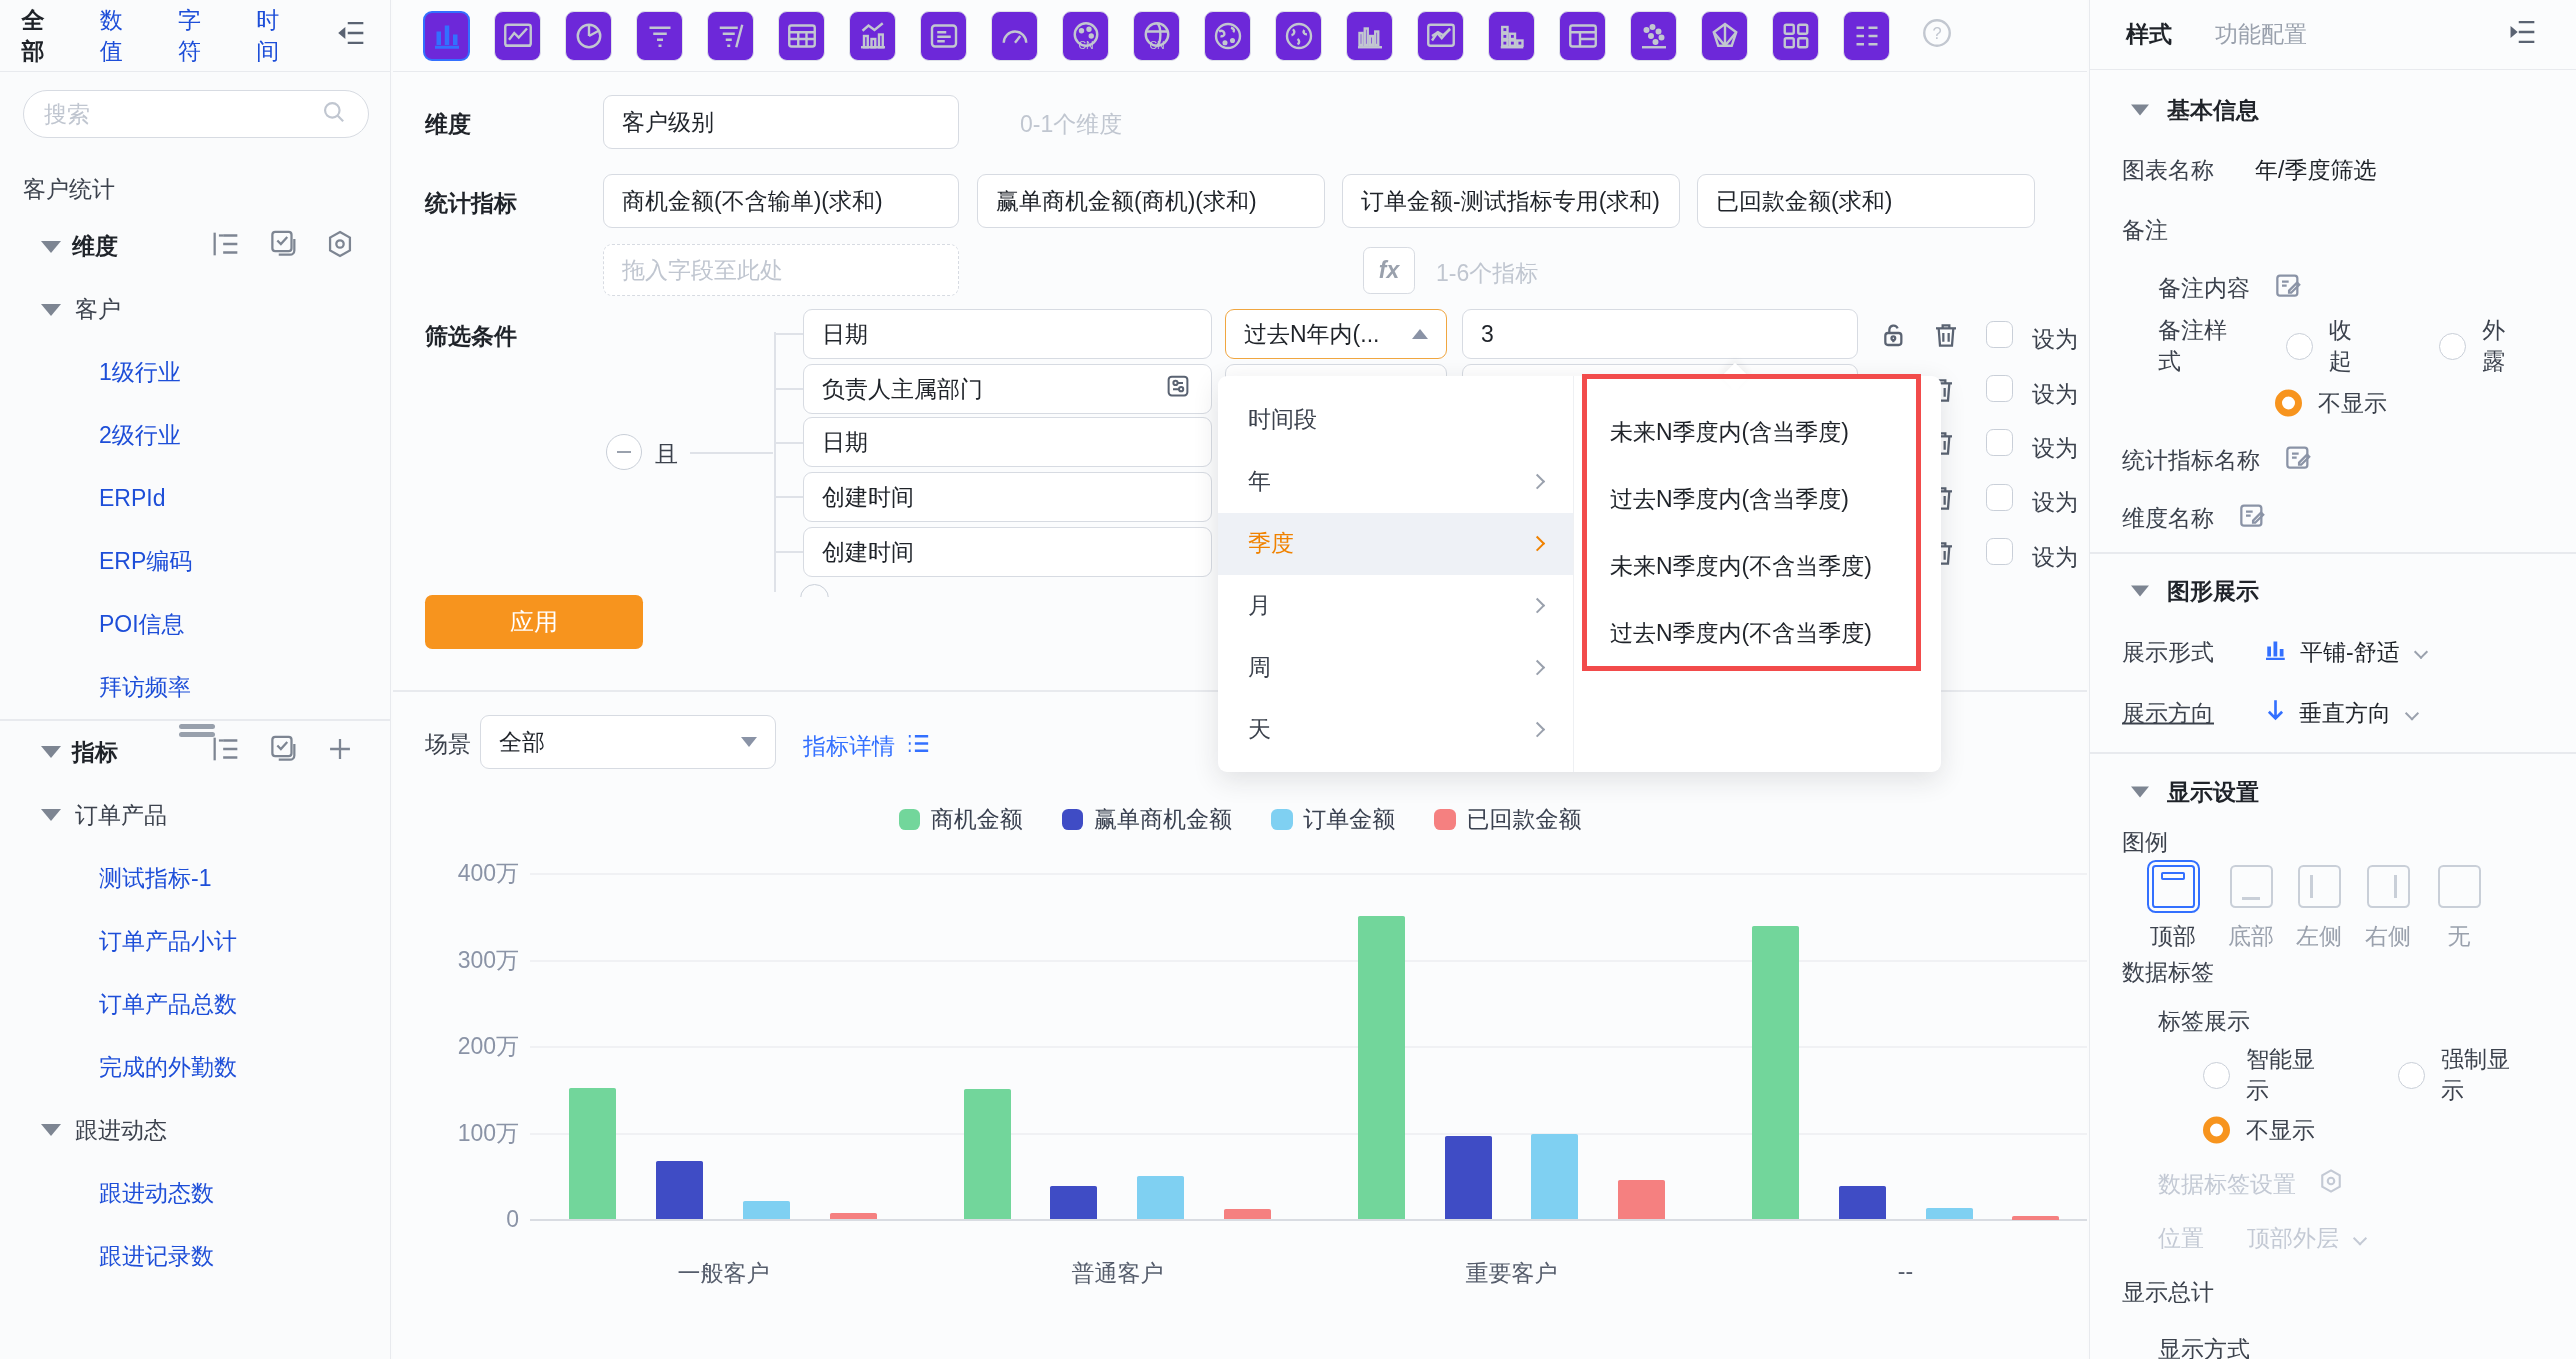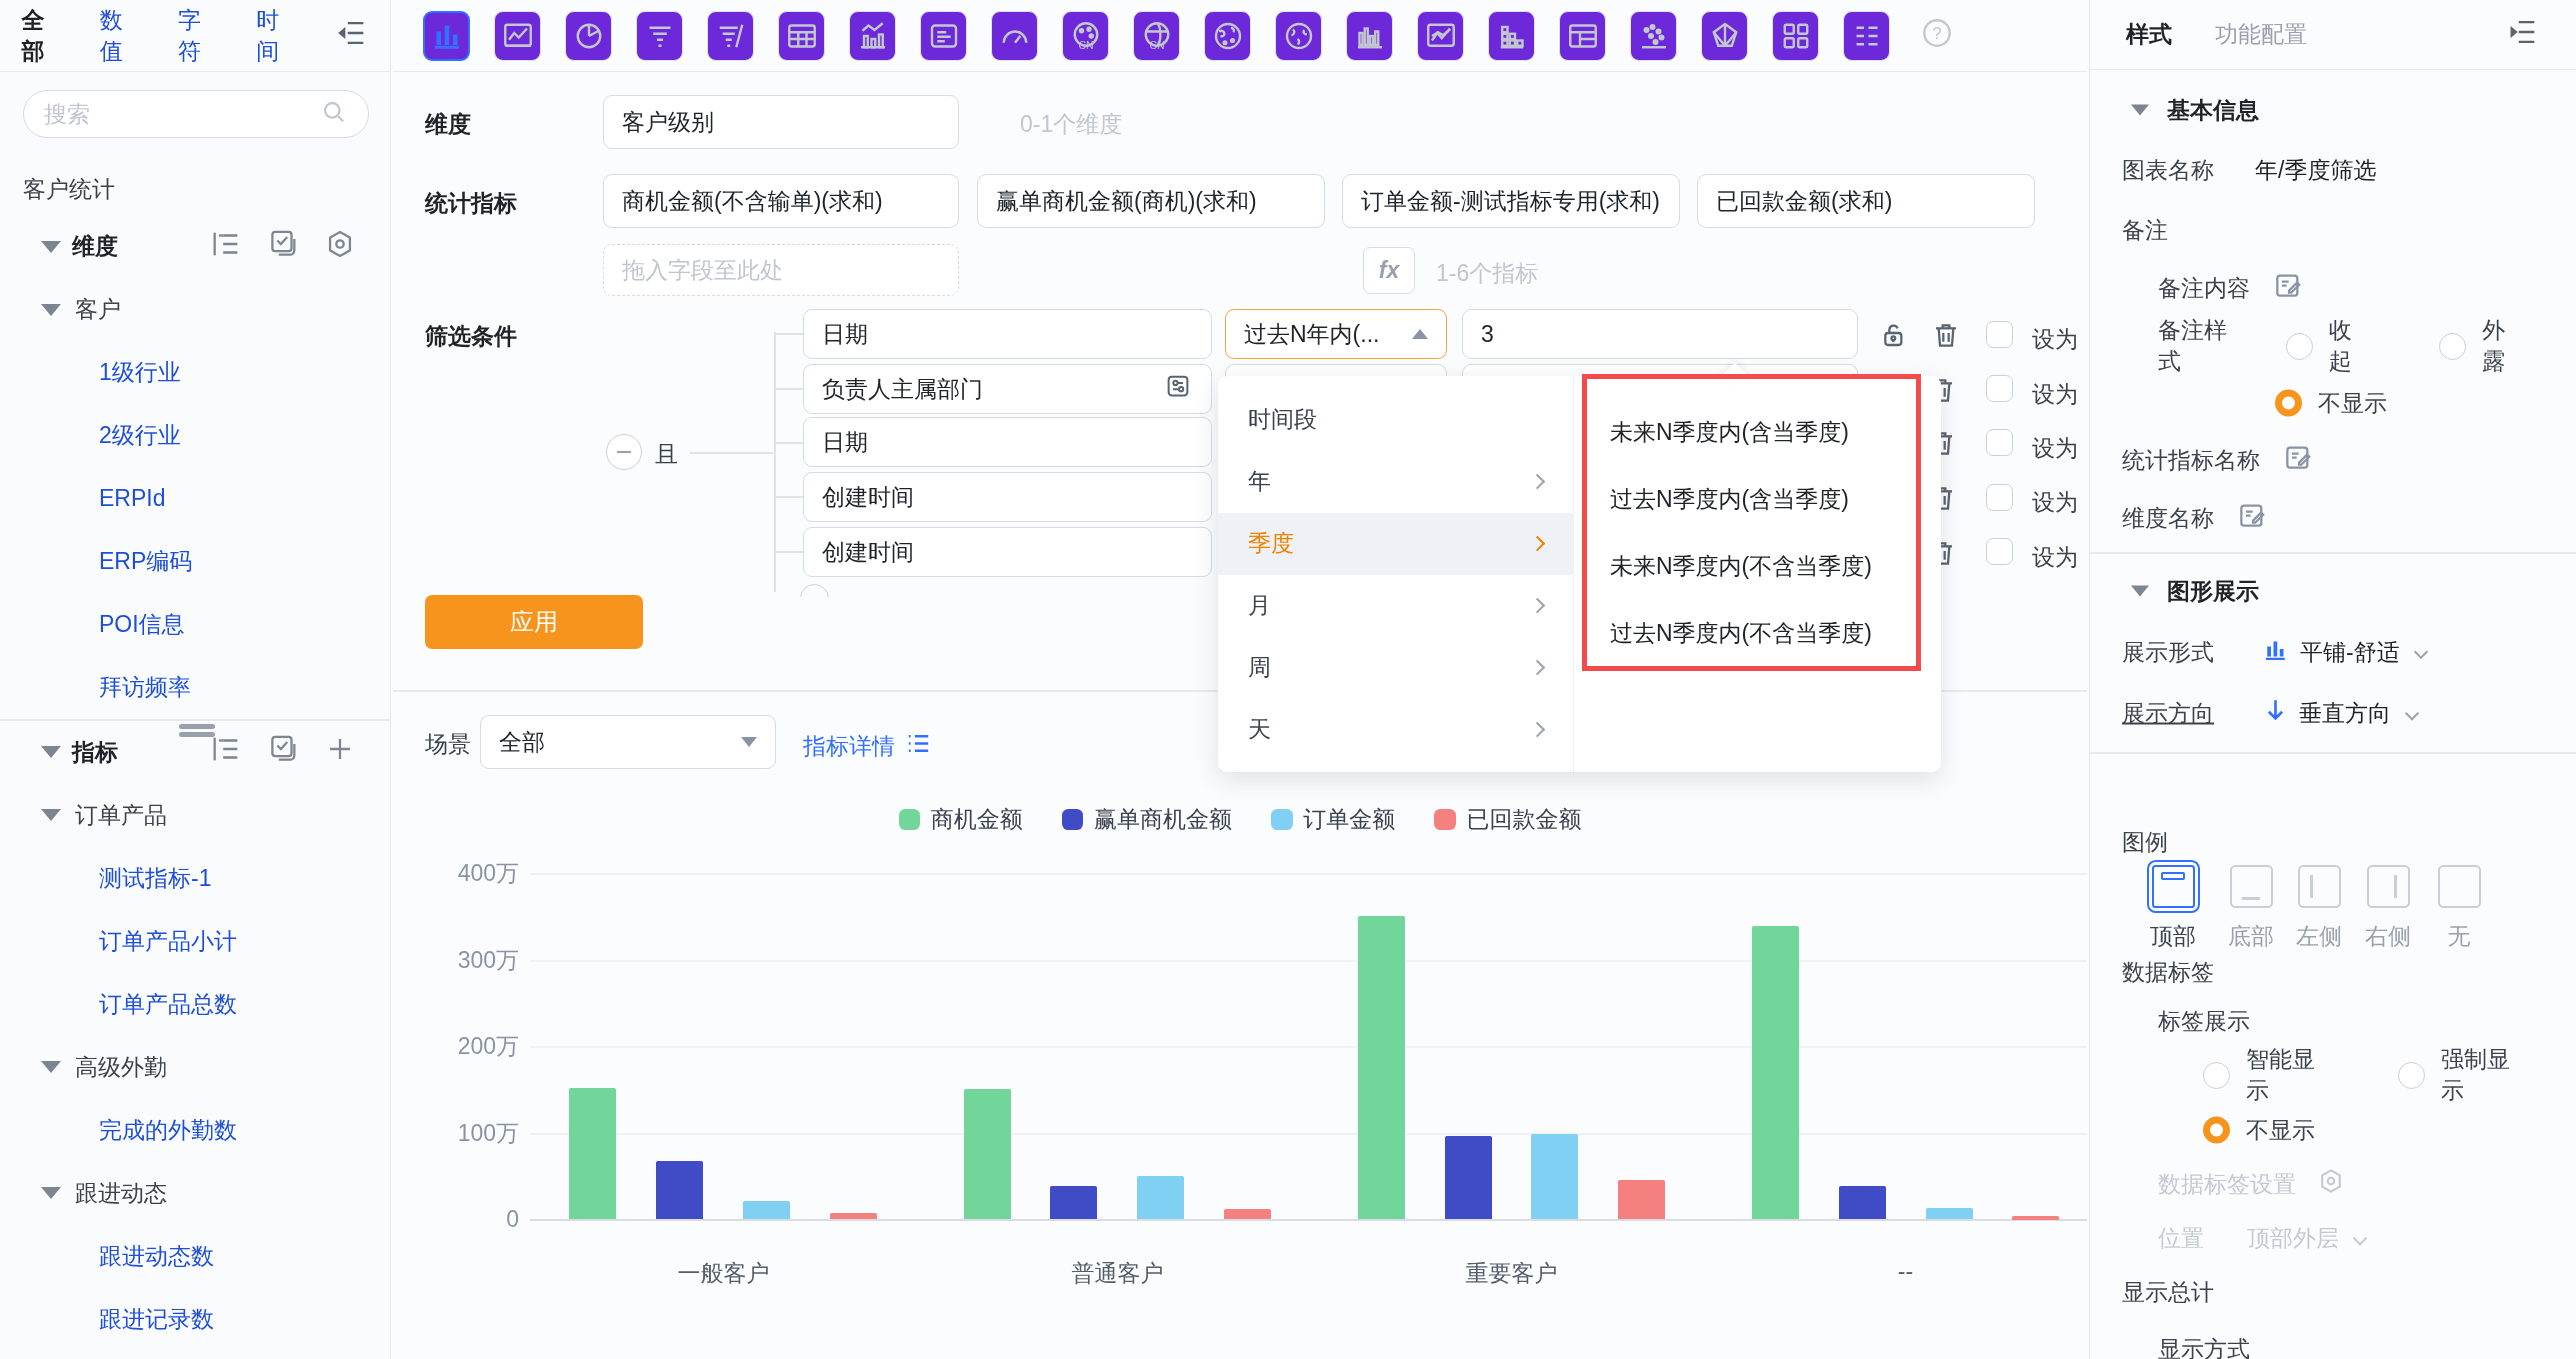--- a/index.html
+++ b/index.html
@@ -199,24 +199,20 @@
           <span class="lbl">订单产品</span>
         </div>
         <div class="tree-row i2">
           <span class="lbl">测试指标-1</span>
         </div>
         <div class="tree-row i2">
           <span class="lbl">订单产品小计</span>
         </div>
         <div class="tree-row i2">
           <span class="lbl">订单产品总数</span>
-        </div>
-        <div class="tree-row g1">
-          <span class="tree-arrow"></span>
-          <span class="lbl">高级外勤</span>
         </div>
         <div class="tree-row i2">
           <span class="lbl">完成的外勤数</span>
         </div>
         <div class="tree-row g1">
           <span class="tree-arrow"></span>
           <span class="lbl">跟进动态</span>
         </div>
         <div class="tree-row i2">
           <span class="lbl">跟进动态数</span>
@@ -707,20 +703,24 @@
     <div class="rp-row" style="top:713px; padding-left:32px;">
       <span style="color:#3c424d;text-decoration:underline;">展示方向</span>
       <span style="margin-left:47px; color:#3370ff;"><svg width="29" height="29" viewBox="0 0 24 24" fill="none" stroke="#3370ff" stroke-width="2.2">
             <path d="M12 4v14M6.5 13.5L12 19l5.5-5.5"></path>
           </svg></span>
       <span style="margin-left:9px;">垂直方向</span>
       <span class="small-chevron"></span>
     </div>
     <div class="rp-divider" style="top:752px;"></div>
 
+    <div class="rp-row" style="top:792px;">
+      <span class="sec-arrow"></span>
+      <span class="sec-title">显示设置</span>
+    </div>
     <div class="rp-row" style="top:842px; padding-left:32px;">
       <span style="color:#3c424d;">图例</span>
     </div>
     <div id="legend-pos-options" style="position: absolute; left: 0px; top: 0px; width: 487px;">
         <div class="lp-opt sel" style="left: 47px; top: 865px;">
           <div class="lp-box">
             <div style="position:absolute;left:7.2px;top:5.4px;right:7.2px;height:8px;border:2.7px solid currentColor;border-radius:1.8px;"></div>
           </div>
           <div class="lp-lbl">顶部</div>
         </div>

